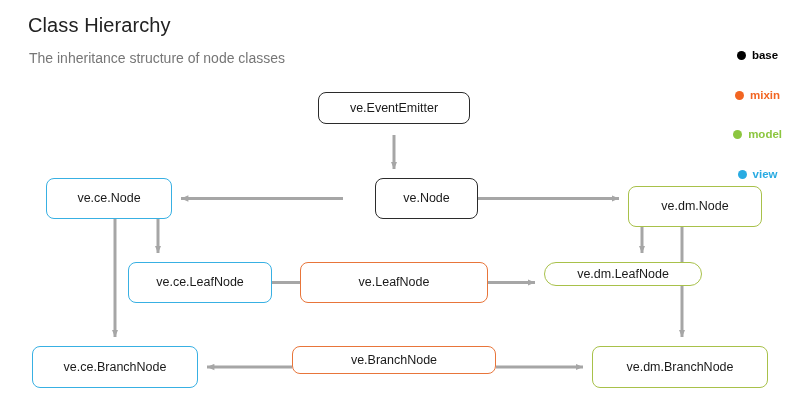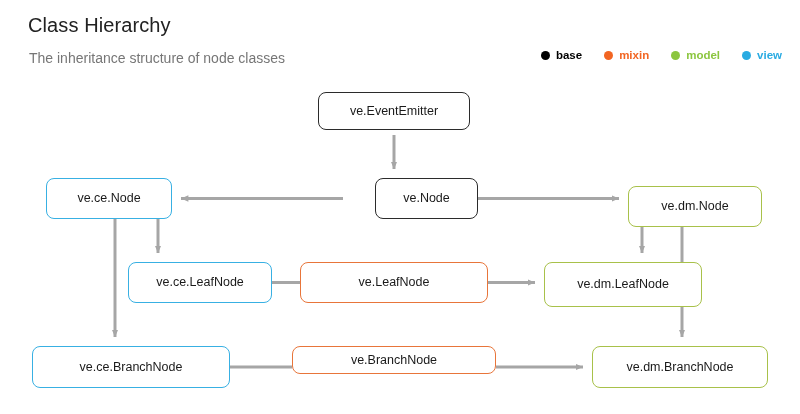--- a/index.html
+++ b/index.html
@@ -37,23 +37,23 @@
     font-weight: 400;
     color: #767676;
     white-space: nowrap;
   }
   
   #legend {
     position: absolute;
     right: 18px;
     top: 50px;
     display: flex;
-    flex-direction: row;
+    flex-direction: column;
     align-items: center;
-    gap: 22px;
+    gap: 28px;
   }
   .legend-item {
     display: flex;
     flex-direction: row;
     align-items: center;
     gap: 6px;
     white-space: nowrap;
   }
   .legend-dot {
     width: 9px;
@@ -156,42 +156,42 @@
           <line x1="158" y1="219" x2="158" y2="253" stroke="#a6a6a6" stroke-width="3" marker-end="url(#arrow-down)"></line>
           <line x1="115" y1="219" x2="115" y2="337" stroke="#a6a6a6" stroke-width="3" marker-end="url(#arrow-down)"></line>
           <line x1="642" y1="219" x2="642" y2="253" stroke="#a6a6a6" stroke-width="3" marker-end="url(#arrow-down)"></line>
           <line x1="682" y1="219" x2="682" y2="337" stroke="#a6a6a6" stroke-width="3" marker-end="url(#arrow-down)"></line>
           <line x1="300" y1="282.5" x2="253" y2="282.5" stroke="#a6a6a6" stroke-width="3" marker-end="url(#arrow-left)"></line>
           <line x1="488" y1="282.5" x2="535" y2="282.5" stroke="#a6a6a6" stroke-width="3" marker-end="url(#arrow-right)"></line>
           <line x1="292" y1="367" x2="207" y2="367" stroke="#a6a6a6" stroke-width="3" marker-end="url(#arrow-left)"></line>
           <line x1="496" y1="367" x2="583" y2="367" stroke="#a6a6a6" stroke-width="3" marker-end="url(#arrow-right)"></line>
         </g>
     </svg>
-  <div class="node cat-base" style="left: 318px; top: 92px; width: 152px; height: 38px;">
+  <div class="node cat-base" style="left: 318px; top: 92px; width: 152px; height: 32px;">
         <span class="node-label">ve.EventEmitter</span>
       </div>
       <div class="node cat-view" style="left: 46px; top: 178px; width: 126px; height: 41px;">
         <span class="node-label">ve.ce.Node</span>
       </div>
       <div class="node cat-base" style="left: 343px; top: 178px; width: 103px; height: 41px; margin-left: 32px;">
         <span class="node-label">ve.Node</span>
       </div>
       <div class="node cat-model" style="left: 628px; top: 178px; width: 134px; height: 41px; margin-top: 8px;">
         <span class="node-label">ve.dm.Node</span>
       </div>
       <div class="node cat-view" style="left: 100px; top: 262px; width: 144px; height: 41px; margin-left: 28px;">
         <span class="node-label">ve.ce.LeafNode</span>
       </div>
       <div class="node cat-mixin" style="left: 300px; top: 262px; width: 188px; height: 41px;">
         <span class="node-label">ve.LeafNode</span>
       </div>
-      <div class="node cat-model" style="left: 544px; top: 262px; width: 158px; height: 45px;">
+      <div class="node cat-model" style="left: 544px; top: 262px; width: 158px; height: 24px; border-radius: 13px;">
         <span class="node-label">ve.dm.LeafNode</span>
       </div>
-      <div class="node cat-view" style="left: 32px; top: 346px; width: 198px; height: 42px;">
+      <div class="node cat-view" style="left: 32px; top: 346px; width: 166px; height: 42px;">
         <span class="node-label">ve.ce.BranchNode</span>
       </div>
       <div class="node cat-mixin" style="left: 292px; top: 346px; width: 204px; height: 28px;">
         <span class="node-label">ve.BranchNode</span>
       </div>
       <div class="node cat-model" style="left: 592px; top: 346px; width: 176px; height: 42px;">
         <span class="node-label">ve.dm.BranchNode</span>
       </div>
     </div>
 

